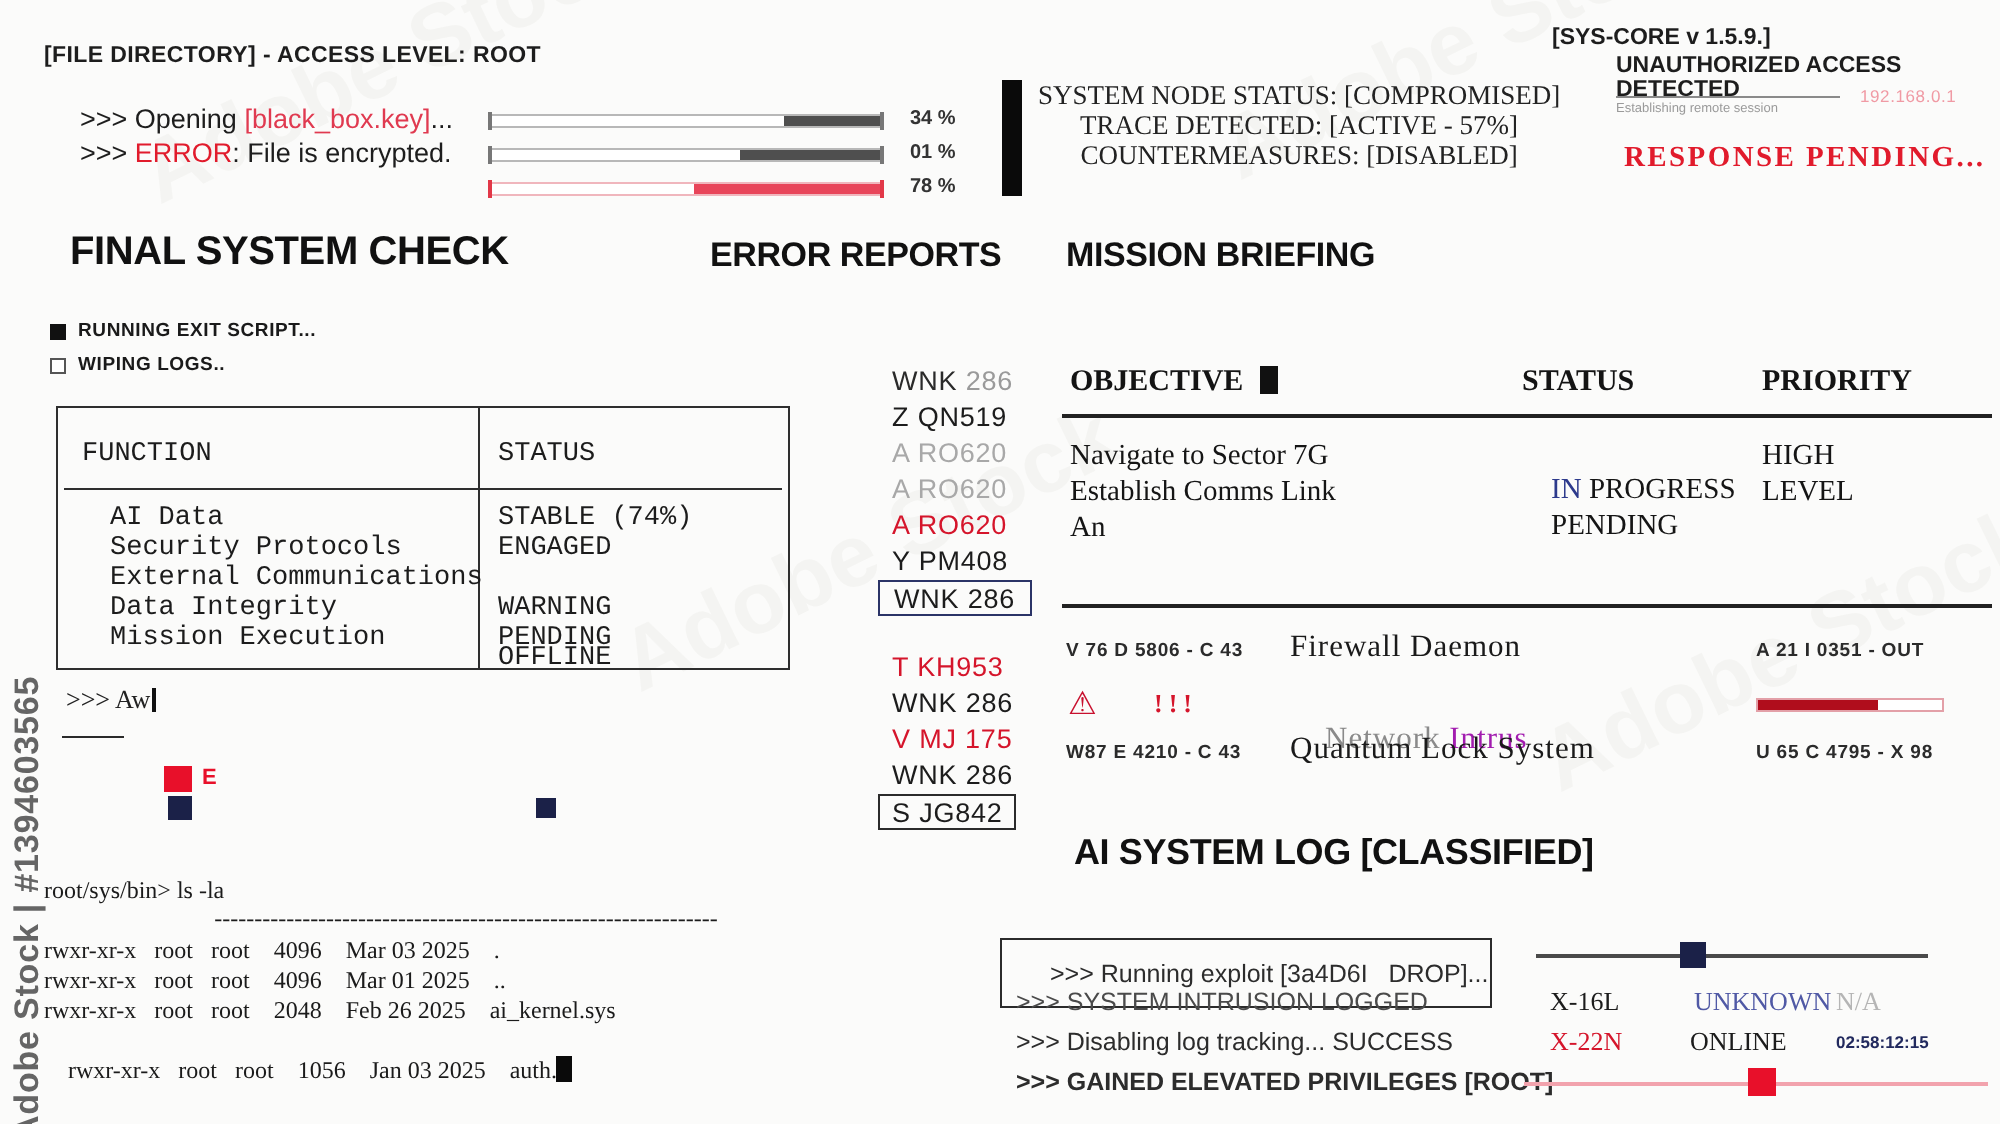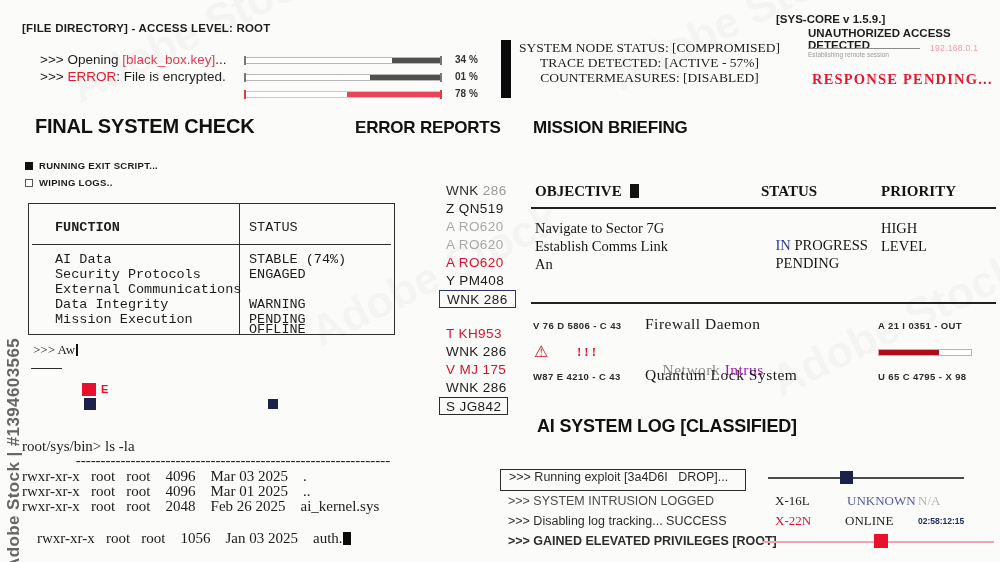--- a/index.html
+++ b/index.html
@@ -85,30 +85,30 @@
   .fw-line{left:531px;top:302px;width:465px;height:1.6px;background:#222;}
   .fw-small{font-size:9.5px;font-weight:600;color:#2b2b2b;letter-spacing:.4px;}
   .fw-name{font-size:15.5px;color:#1a1a1a;letter-spacing:.5px;white-space:pre;}
   .warn-icon{left:534px;top:342px;font-size:16px;color:#c8102e;font-family:"DejaVu Sans",sans-serif;}
   .fw-bang{left:577px;top:344px;font-size:13px;font-weight:700;color:#d5152b;letter-spacing:3px;}
   .fw-bar{left:878px;top:349px;width:94px;height:7px;border:1px solid #e3a0a8;box-sizing:border-box;background:#fff;}
   .fw-bar .f{position:absolute;left:0;top:0;height:100%;width:65%;background:#b00d1c;}
 
   
   .log-text{font-size:12.5px;color:#2c2c2c;}
-  .log-box{left:500px;top:469px;width:246px;height:22px;border:1.5px solid #2b2b2b;box-sizing:border-box;
-           display:flex;padding-left:8px;}
+  .log-box{left:500px;top:469px;width:246px;height:35px;border:1.5px solid #2b2b2b;box-sizing:border-box;
+           display:flex;align-items:center;padding-left:24px;}
   .log-col{font-size:13px;white-space:pre;}
   .sl-line{height:2px;background:#4a4a4a;}
   .sl-handle{width:13px;height:13px;background:#1b2148;}
   .sl-line.redline{background:#f2a3ad;height:1.6px;}
   .sl-handle.redhandle{width:14px;height:14px;background:#e8102a;}
 
   
-  .term{font-size:15px;color:#1b1b1b;}
+  .term{font-size:12px;color:#1b1b1b;}
   .term-div{left:21px;top:452px;width:424px;overflow:hidden;height:14px;}
   .blockcur{display:inline-block;width:8px;height:13px;background:#0a0a0a;vertical-align:-2px;}
 
   
   .wm-side{left:4px;top:570px;transform:rotate(-90deg);transform-origin:0 0;
            font-size:17px;font-weight:600;color:#454545;opacity:.82;letter-spacing:.4px;white-space:nowrap;}
   .wm-diag{font-size:44px;font-weight:700;color:#8a8a74;opacity:.055;white-space:nowrap;transform:rotate(-26deg);}
 </style>
 </head>
 <body>
@@ -166,21 +166,21 @@
     <span>RUNNING EXIT SCRIPT...</span>
   </div>
   <div class="abs chk-row" style="top:177px;">
     <span class="sq empty"></span>
     <span>WIPING LOGS..</span>
   </div>
 
   <div class="abs ftable">
     <div class="vline"></div>
     <div class="hline"></div>
-    <div class="cell" style="left:26px;top:16px;font-weight:bold;">FUNCTION</div>
+    <div class="cell" style="left:12px;top:16px;">FUNCTION</div>
     <div class="cell" style="left:220px;top:16px;">STATUS</div>
 
     <div class="cell" style="left:26px;top:48px;">AI Data</div>
     <div class="cell" style="left:220px;top:48px;">STABLE (74%)</div>
     <div class="cell" style="left:26px;top:63px;">Security Protocols</div>
     <div class="cell" style="left:220px;top:63px;">ENGAGED</div>
     <div class="cell" style="left:26px;top:78px;">External Communications</div>
     <div class="cell" style="left:220px;top:78px;margin-top:40px;">OFFLINE</div>
     <div class="cell" style="left:26px;top:93px;">Data Integrity</div>
     <div class="cell" style="left:220px;top:93px;">WARNING</div>

